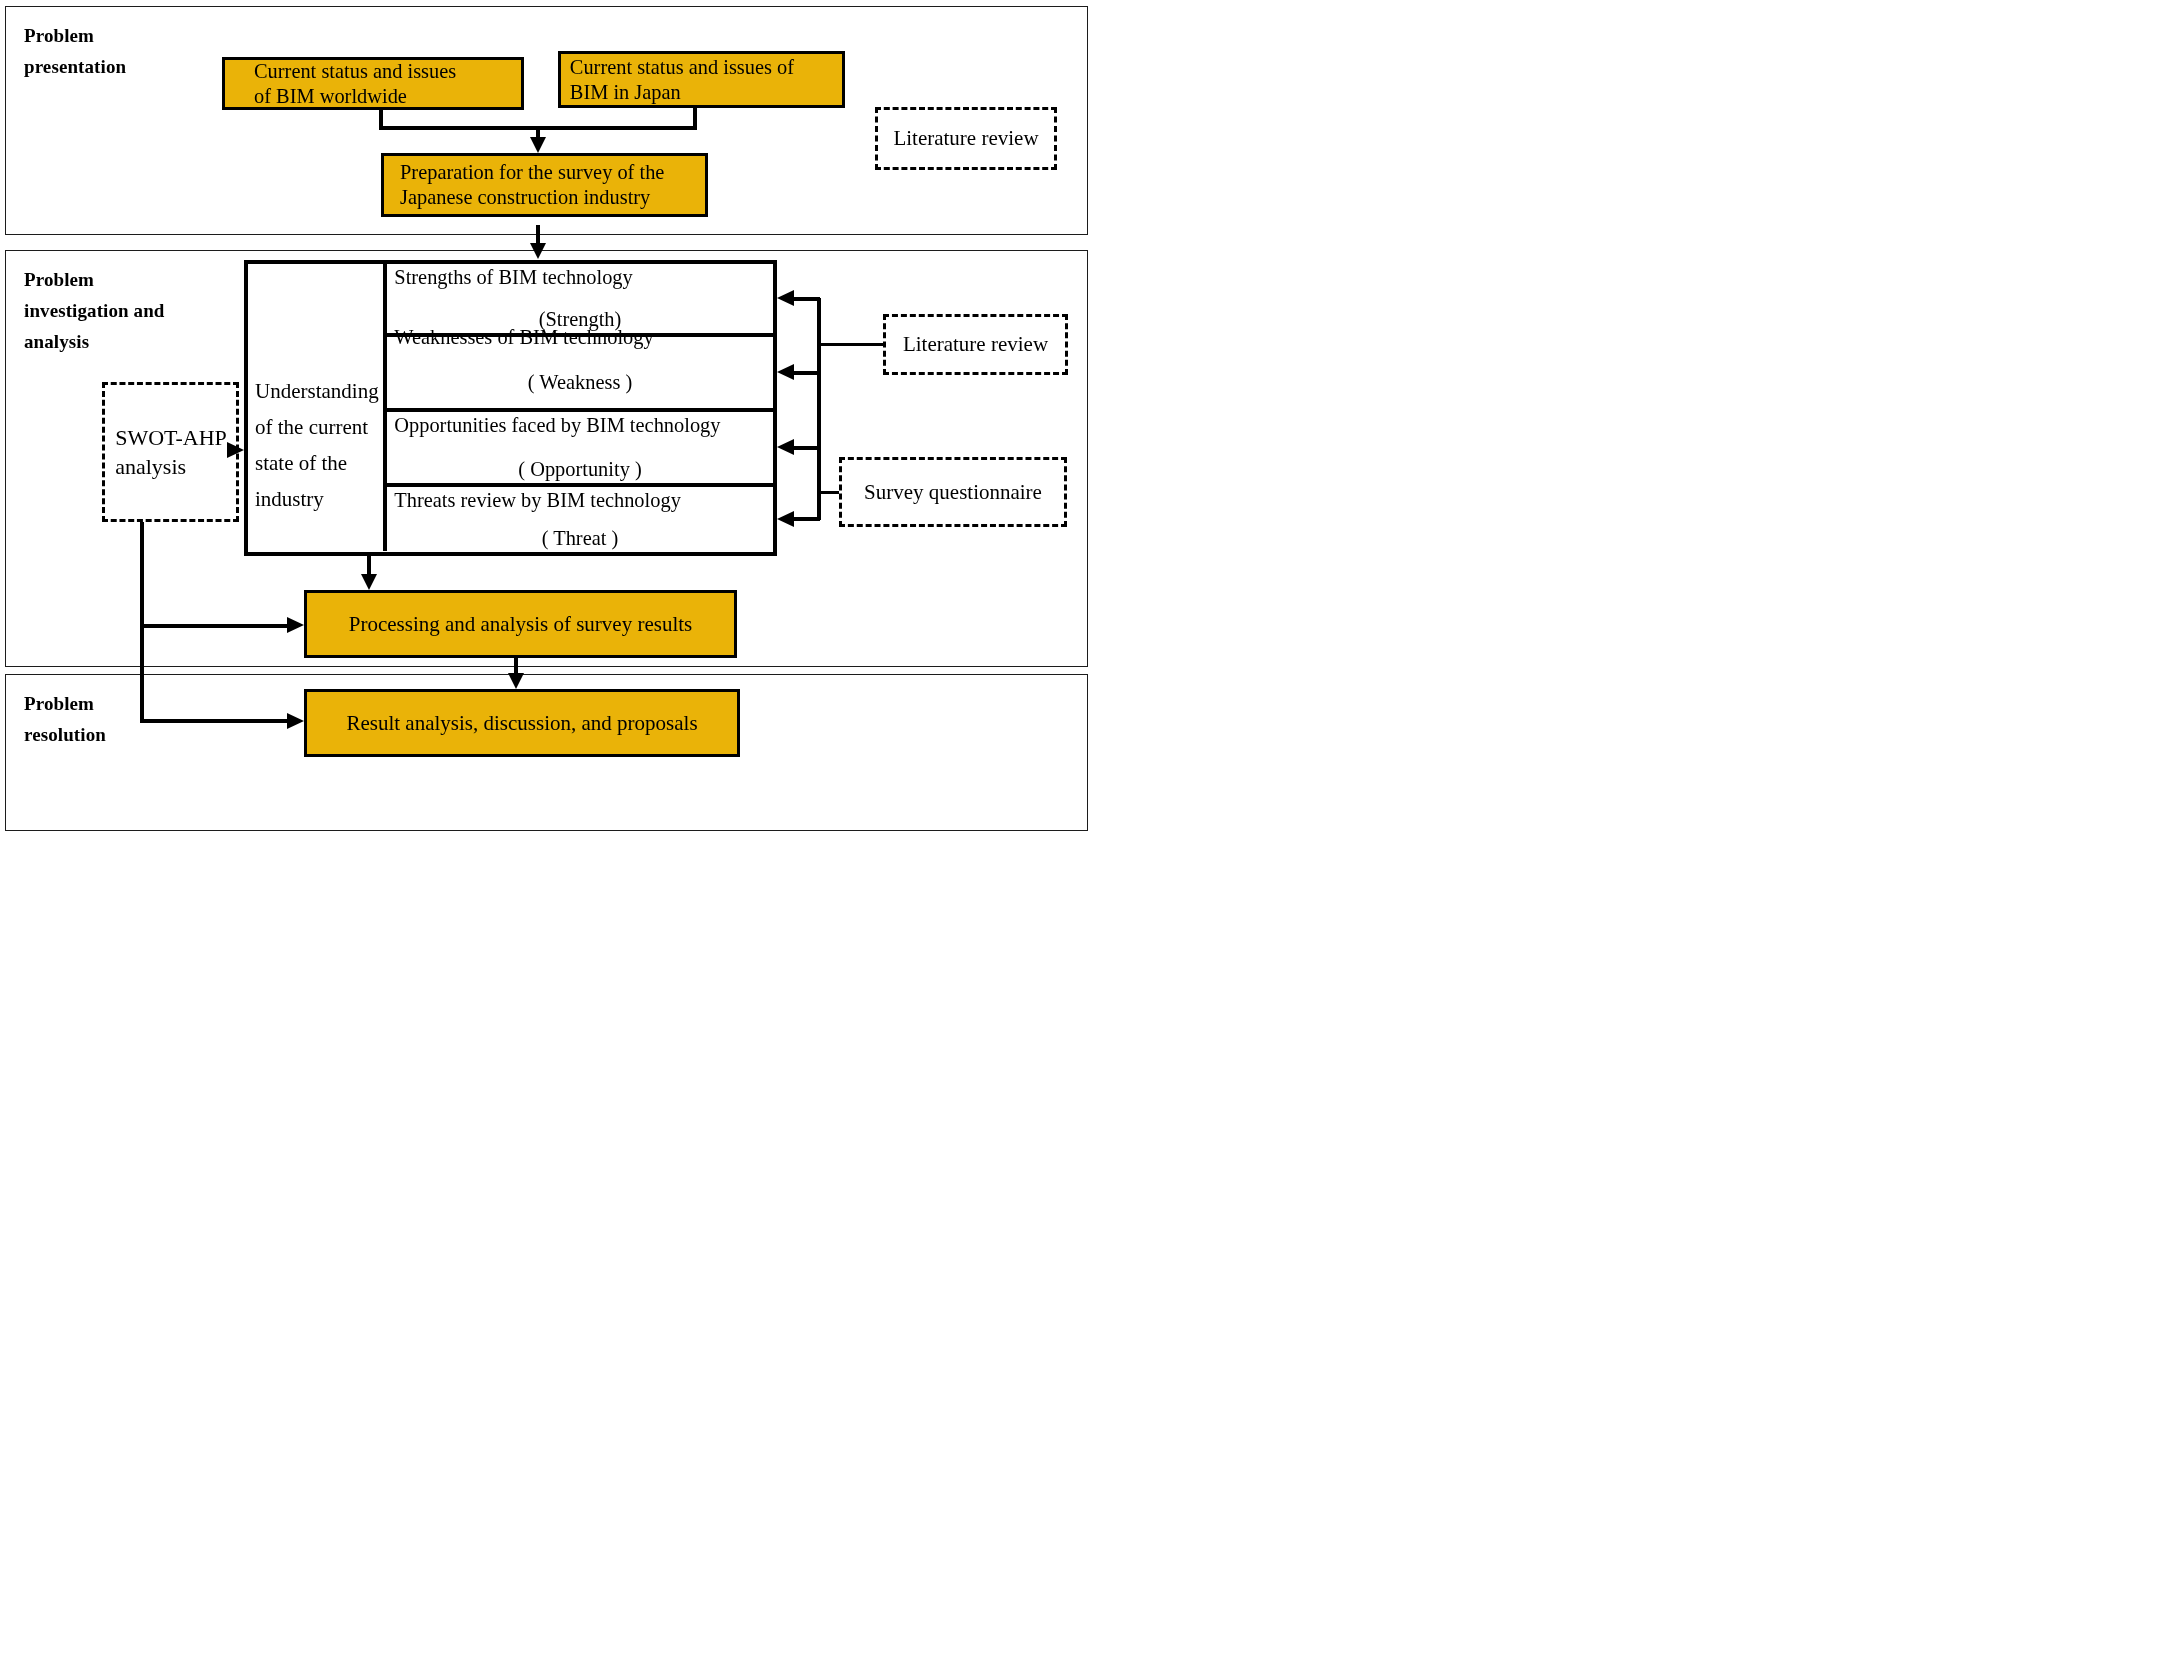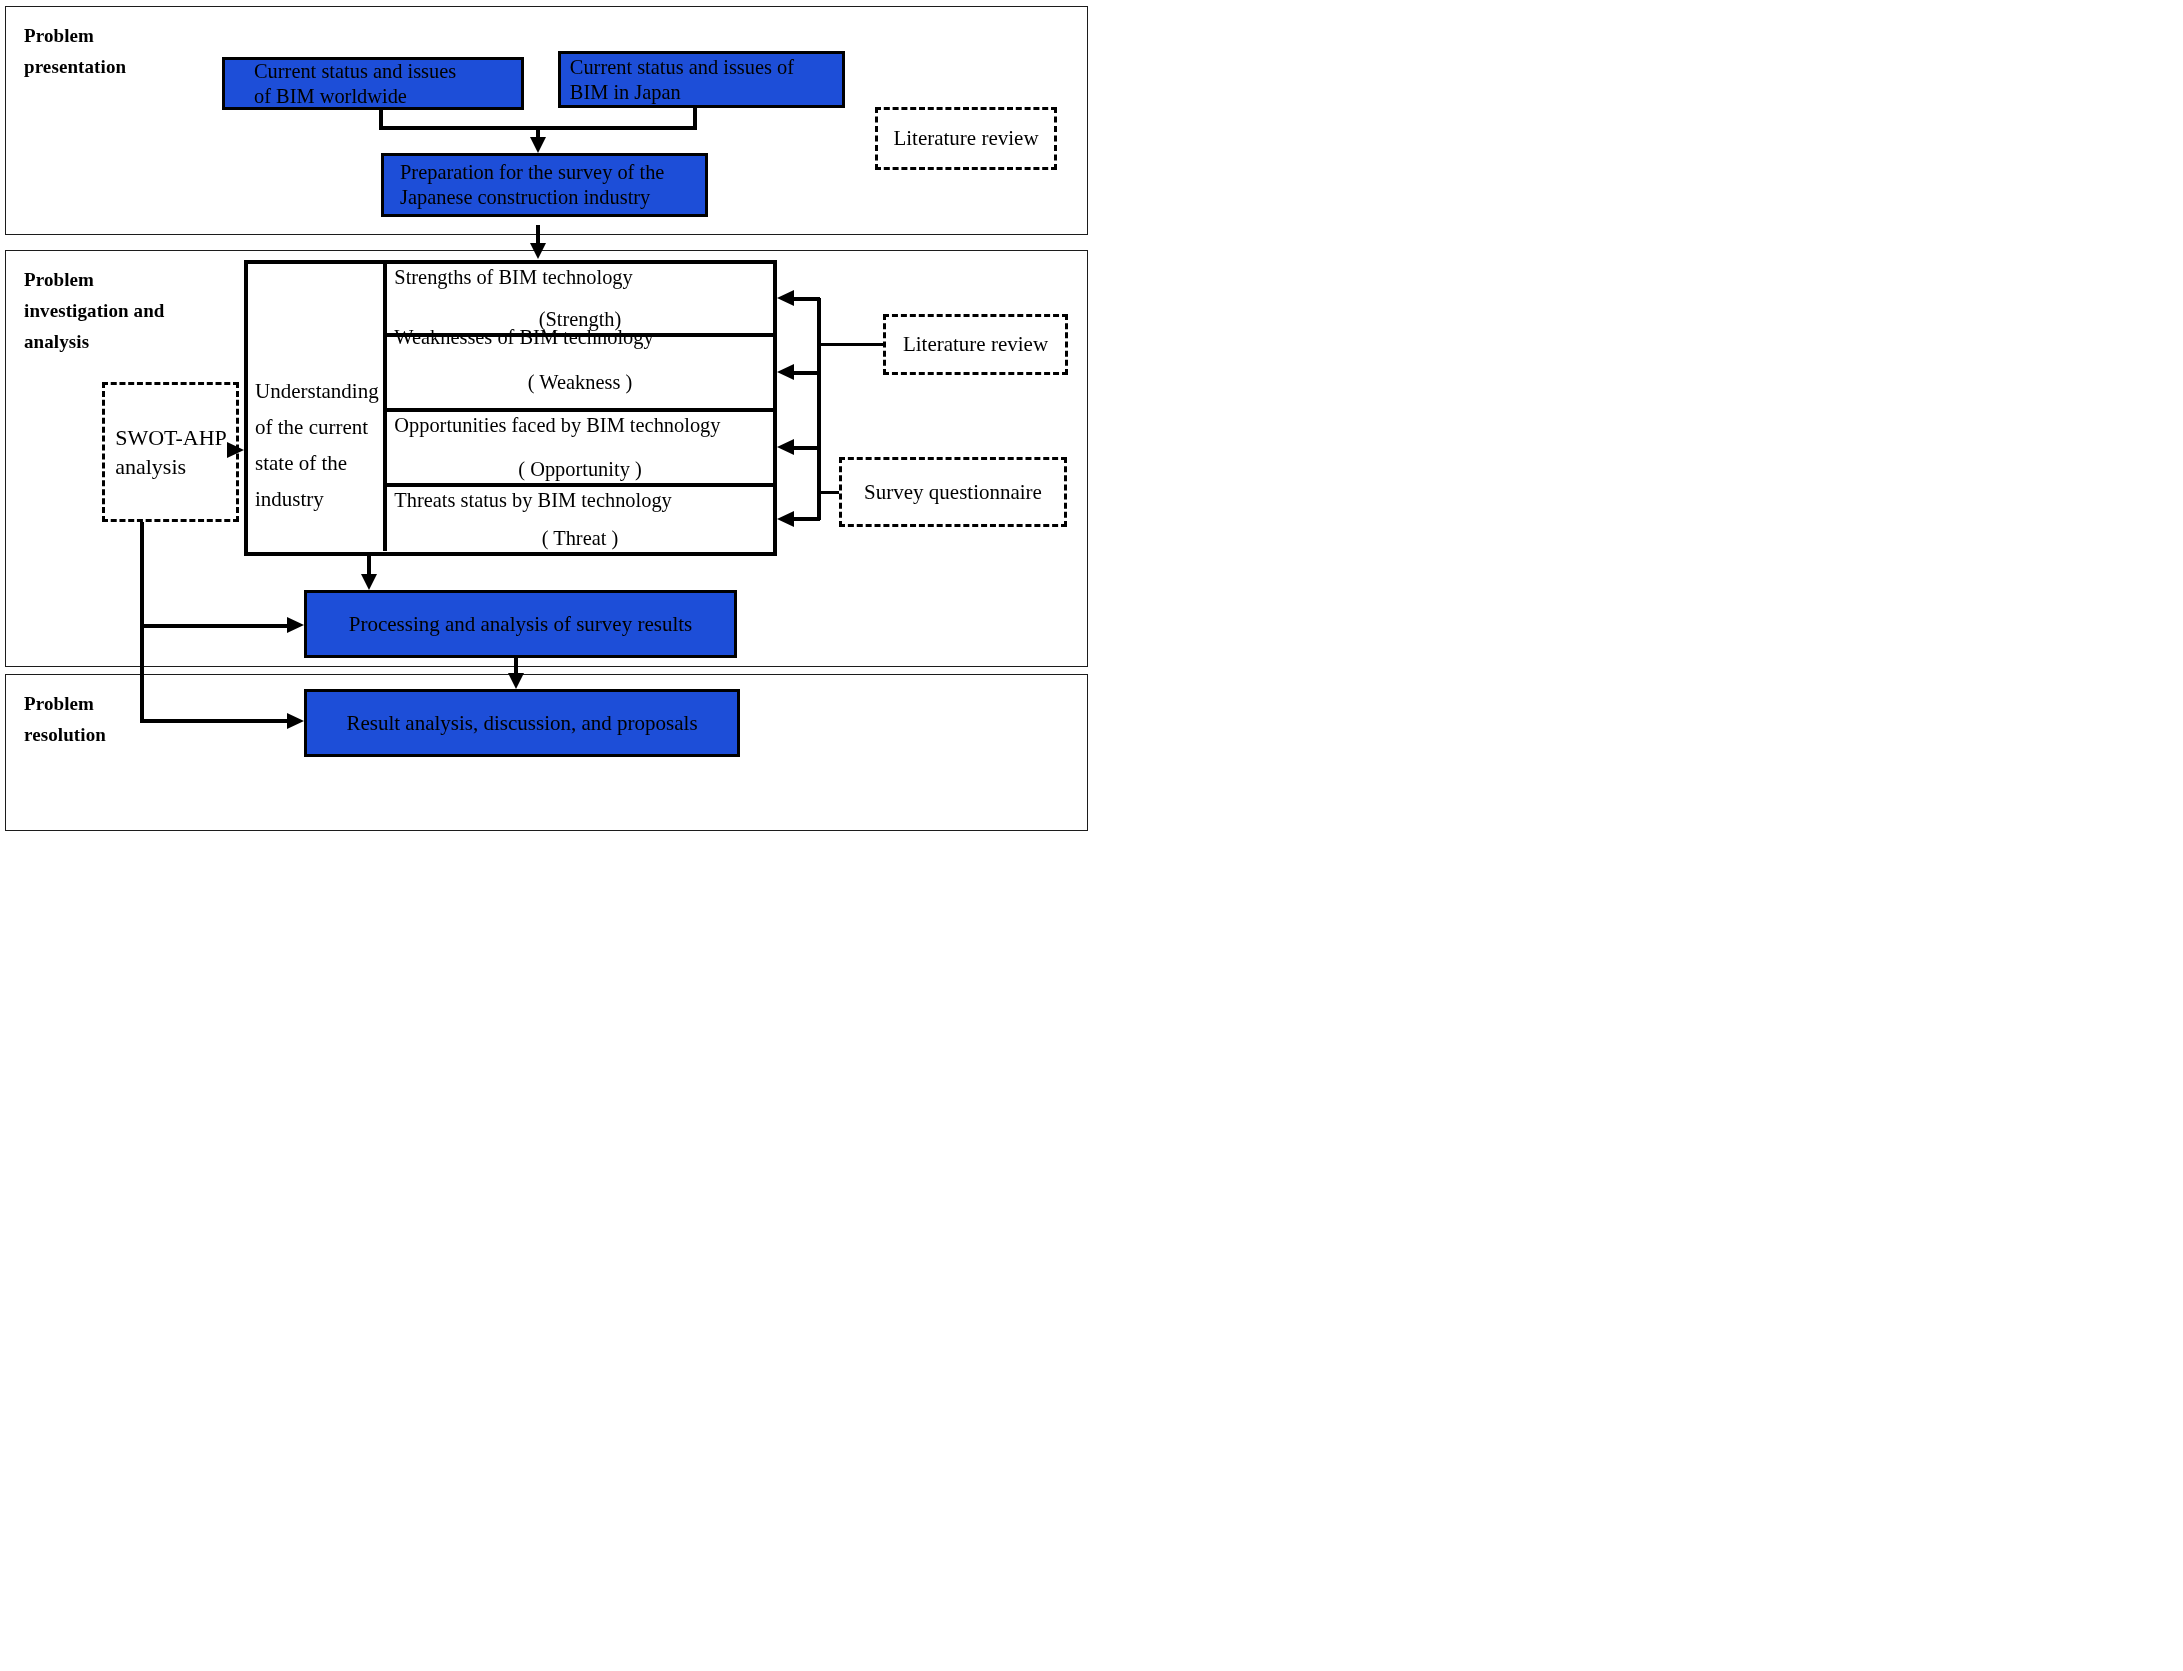--- a/index.html
+++ b/index.html
@@ -7,21 +7,21 @@
     position:relative;
     width:1092px;height:836px;
     background:#ffffff;
     color:#000;
     font-family:"Liberation Serif","DejaVu Serif",serif;
     overflow:hidden;
   }
   .sect{position:absolute;border:1.5px solid #1c1c1c;box-sizing:border-box;background:transparent;}
   .slabel{position:absolute;font-weight:bold;font-size:19px;line-height:31px;white-space:pre;letter-spacing:0.1px;}
   .box{
-    position:absolute;border:3.6px solid #000;box-sizing:border-box;background:#1d4ed8;
+    position:absolute;border:3.6px solid #000;box-sizing:border-box;background:#eab308;
     display:flex;flex-direction:column;justify-content:center;
     font-size:20.4px;line-height:25px;white-space:pre;
   }
   .dashedbox{
     position:absolute;border:3.6px dashed #000;box-sizing:border-box;background:#fff;
     display:flex;flex-direction:column;justify-content:center;
     font-size:21px;line-height:25px;white-space:pre;
   }
   .centertxt{align-items:center;text-align:center;}
   .cluster{position:absolute;border:4.4px solid #000;box-sizing:border-box;background:#fff;}
@@ -121,21 +121,21 @@
   </div>
   <div class="srow" style="left:387px;top:324px;width:386px;height:72px;">
     <div class="rlbl">Weaknesses of BIM technology</div>
     <div class="rtag">( Weakness )</div>
   </div>
   <div class="srow" style="left:387px;top:412px;width:386px;height:71px;">
     <div class="rlbl">Opportunities faced by BIM technology</div>
     <div class="rtag">( Opportunity )</div>
   </div>
   <div class="srow" style="left:387px;top:487px;width:386px;height:65px;">
-    <div class="rlbl">Threats status by BIM technology</div>
+    <div class="rlbl">Threats review by BIM technology</div>
     <div class="rtag">( Threat )</div>
   </div>
 
   <div class="dashedbox centertxt" style="left:883px;top:314px;width:185px;height:61px;">
     <span>Literature review</span>
   </div>
   <div class="dashedbox centertxt" style="left:839px;top:457px;width:228px;height:70px;">
     <span>Survey questionnaire</span>
   </div>
 

